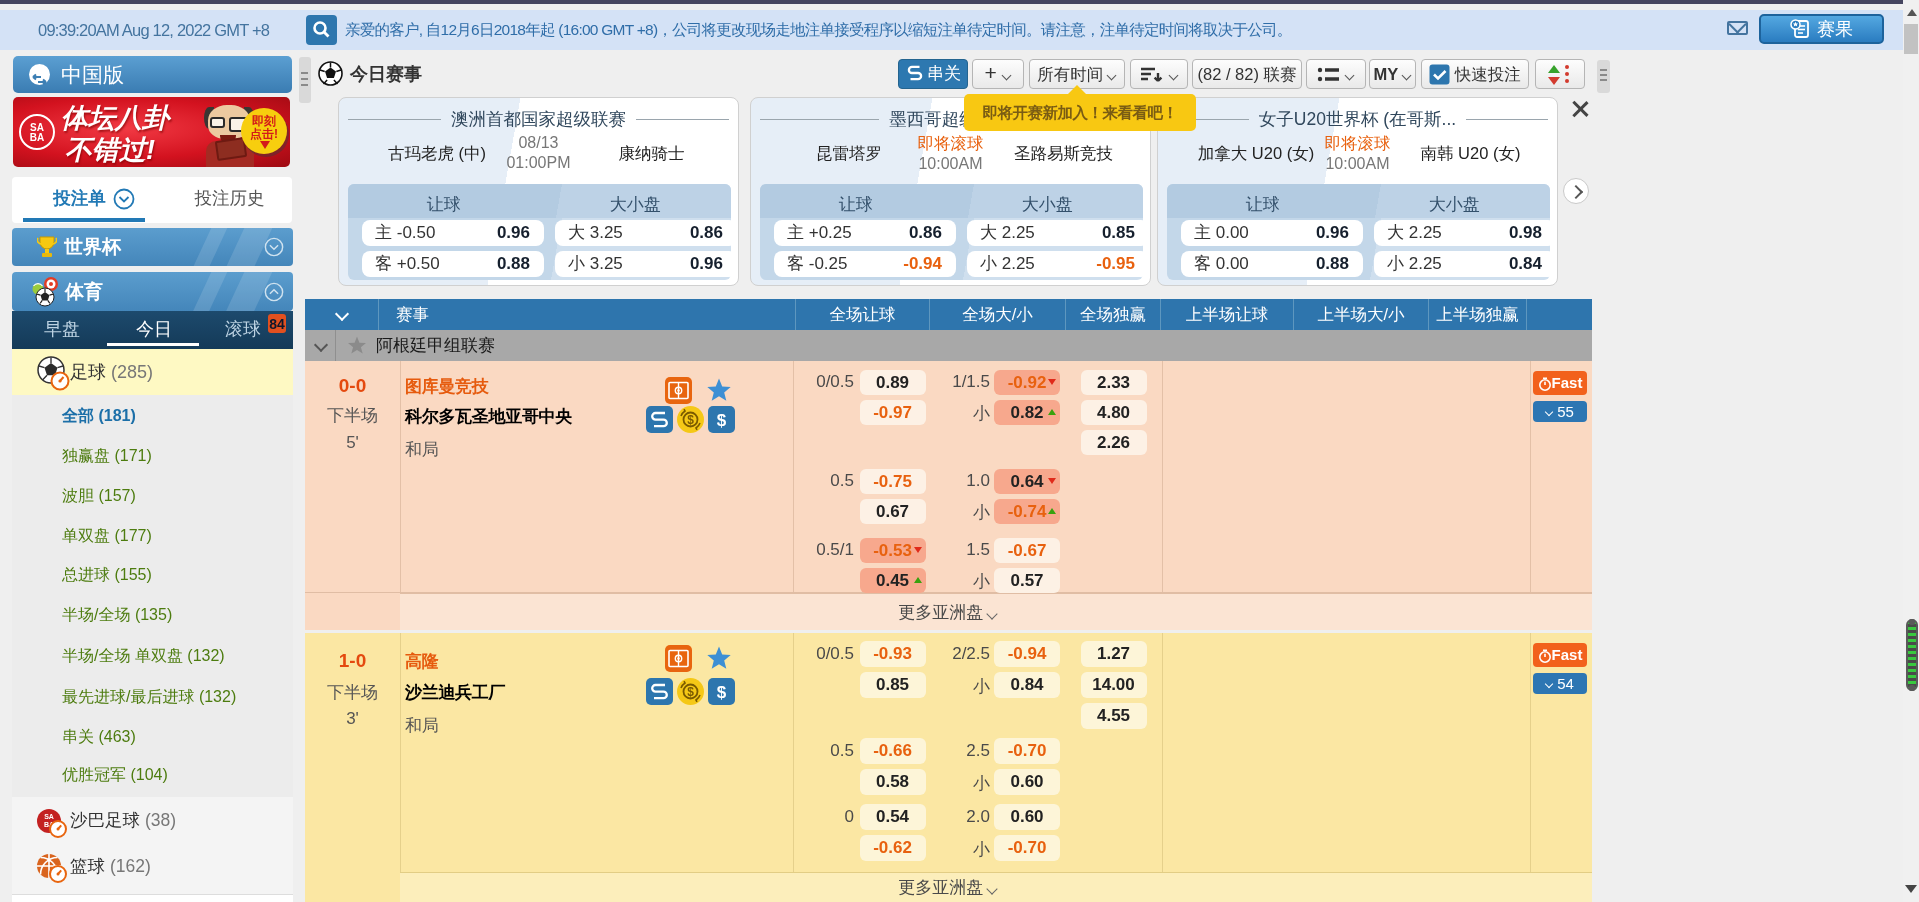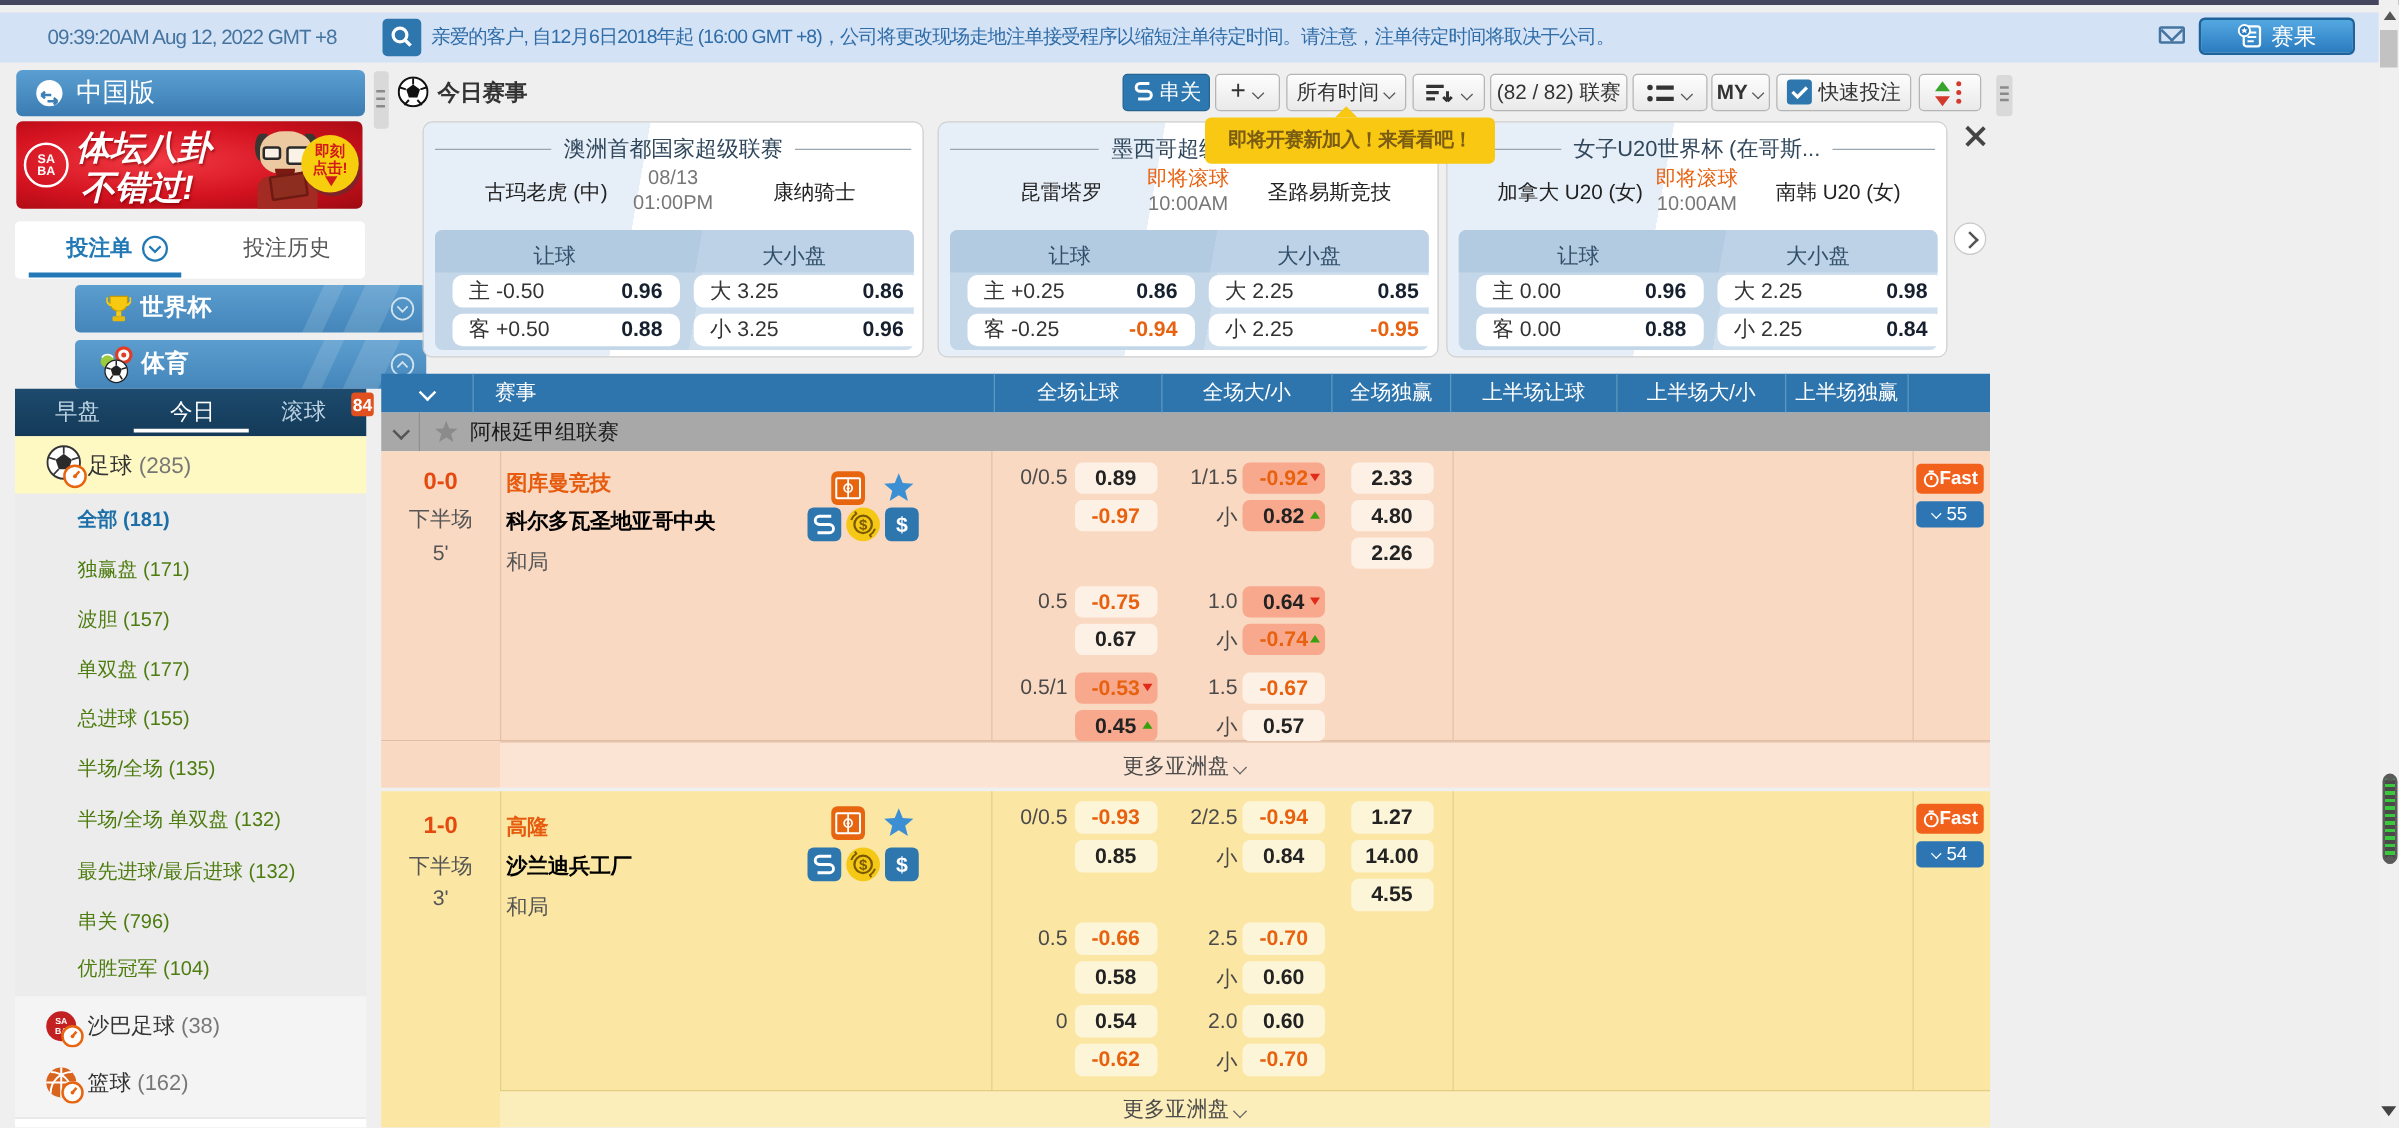--- a/index.html
+++ b/index.html
@@ -47,36 +47,36 @@
 #banner .bub { position:absolute; left:228px; top:11px; width:46px; height:46px; background:#f7ce0e; border-radius:50%; box-shadow:2px 3px 0 rgba(60,60,60,.45); }
 #banner .bub .bt { position:absolute; left:0; top:7px; width:46px; text-align:center; font-size:12px; line-height:13px; font-weight:bold; color:#d31a1a; }
 #banner .bub .tri { position:absolute; left:19px; top:33px; width:0; height:0; border-left:5px solid transparent; border-right:5px solid transparent; border-top:8px solid #d31a1a; }
 
 #tabs { left:12px; top:177px; width:280px; height:46px; background:#fff; border-radius:4px; }
 #tabs .t1 { position:absolute; left:0; top:0; width:135px; height:100%; text-align:center; line-height:42px; color:#2279b5; font-size:17.5px; font-weight:bold; }
 #tabs .t2 { position:absolute; left:155px; top:0; width:125px; height:100%; text-align:center; line-height:42px; color:#555; font-size:17.5px; }
 #tabs .ul { position:absolute; left:11px; top:41px; width:122px; height:4px; background:#2279b5; }
 #tabs svg { position:absolute; left:101px; top:11px; }
 
-.secbar { width:281px; background:linear-gradient(#5b9dce,#4486ba); border-radius:4px; color:#fff; font-size:19px; font-weight:bold; overflow:hidden;margin-left:48px; }
+.secbar { width:281px; background:linear-gradient(#5b9dce,#4486ba); border-radius:4px; color:#fff; font-size:19px; font-weight:bold; overflow:hidden; }
 .secbar .stripe { position:absolute; right:30px; top:-10px; width:28px; height:60px; background:rgba(255,255,255,.13); transform:skewX(-25deg); }
 .secbar .stripe2 { position:absolute; right:75px; top:-10px; width:16px; height:60px; background:rgba(255,255,255,.13); transform:skewX(-25deg); }
 #wcbar { left:12px; top:228px; height:38px; }
 #wcbar .lbl { position:absolute; left:52px; top:0; line-height:38px; }
 #spbar { left:12px; top:272px; height:39px; }
 #spbar .lbl { position:absolute; left:53px; top:0; line-height:39px; }
 .chevcirc { position:absolute; right:9px; top:50%; margin-top:-10px; width:20px; height:20px; }
 
 #navybar { left:12px; top:311px; width:281px; height:38px; background:linear-gradient(#1d4a6d,#143a58); }
 #navybar .a { position:absolute; top:0; line-height:36px; font-size:18px; color:#bcd2e2; }
 #navybar .e1 { left:32px; }
 #navybar .e2 { left:124px; color:#fff; }
 #navybar .e3 { left:213px; }
 #navybar .ul { position:absolute; left:95px; top:32px; width:92px; height:3px; background:#fff; }
-#navybar .badge { position:absolute; left:256px; top:3px; width:18px; height:19px; background:#e1501f; border-radius:3px; color:#ffffff; font-size:14px; font-weight:bold; text-align:center; line-height:20px;margin-left:13px; }
+#navybar .badge { position:absolute; left:256px; top:3px; width:18px; height:19px; background:#e1501f; border-radius:3px; color:#0f172a; font-size:14px; font-weight:bold; text-align:center; line-height:20px; }
 
 #soccerrow { left:12px; top:349px; width:281px; height:46px; background:#fef9c3; }
 #soccerrow .lbl { position:absolute; left:58px; top:0; line-height:46px; font-size:18px; color:#333; }
 #soccerrow .cnt { color:#777; font-weight:normal; }
 #menu { left:12px; top:395px; width:281px; height:402px; background:#ececec; }
 #menu .mi { position:absolute; left:50px; font-size:16px; color:#4d7c0f; white-space:nowrap; }
 #menu .first { color:#1c6fa8; font-weight:bold; }
 #lowrows { left:12px; top:797px; width:281px; height:98px; background:#f4f4f4; border-bottom:1px solid #ddd; }
 #lowrows .lbl { position:absolute; left:58px; font-size:17.5px; color:#333; white-space:nowrap; }
 #sidebottom { left:12px; top:895px; width:281px; height:7px; background:#fff; }
@@ -297,21 +297,21 @@
   </div>
   <div class="abs" id="menu">
     <div class="mi first" style="top:11px">全部 (181)</div>
     <div class="mi" style="top:51px">独赢盘 (171)</div>
     <div class="mi" style="top:91px">波胆 (157)</div>
     <div class="mi" style="top:131px">单双盘 (177)</div>
     <div class="mi" style="top:170px">总进球 (155)</div>
     <div class="mi" style="top:210px">半场/全场 (135)</div>
     <div class="mi" style="top:251px">半场/全场 单双盘 (132)</div>
     <div class="mi" style="top:292px">最先进球/最后进球 (132)</div>
-    <div class="mi" style="top:332px">串关 (796)</div>
+    <div class="mi" style="top:332px">串关 (463)</div>
     <div class="mi" style="top:370px">优胜冠军 (104)</div>
   </div>
   <div class="abs" id="lowrows">
     <svg style="position:absolute;left:24px;top:11px" width="32" height="30" viewBox="0 0 32 30">
       <circle cx="13" cy="13" r="12" fill="#c32121"></circle>
       <text x="13" y="11" font-size="7" fill="#fff" text-anchor="middle" font-weight="bold">SA</text>
       <text x="13" y="19" font-size="7" fill="#fff" text-anchor="middle" font-weight="bold">BA</text>
       <circle cx="22" cy="21" r="8" fill="#fff" stroke="#e8650f" stroke-width="2"></circle>
       <path d="M22 21 l3.2 -3.7" stroke="#e8650f" stroke-width="2"></path>
         <circle cx="22" cy="21" r="1.5" fill="#e8650f"></circle>

